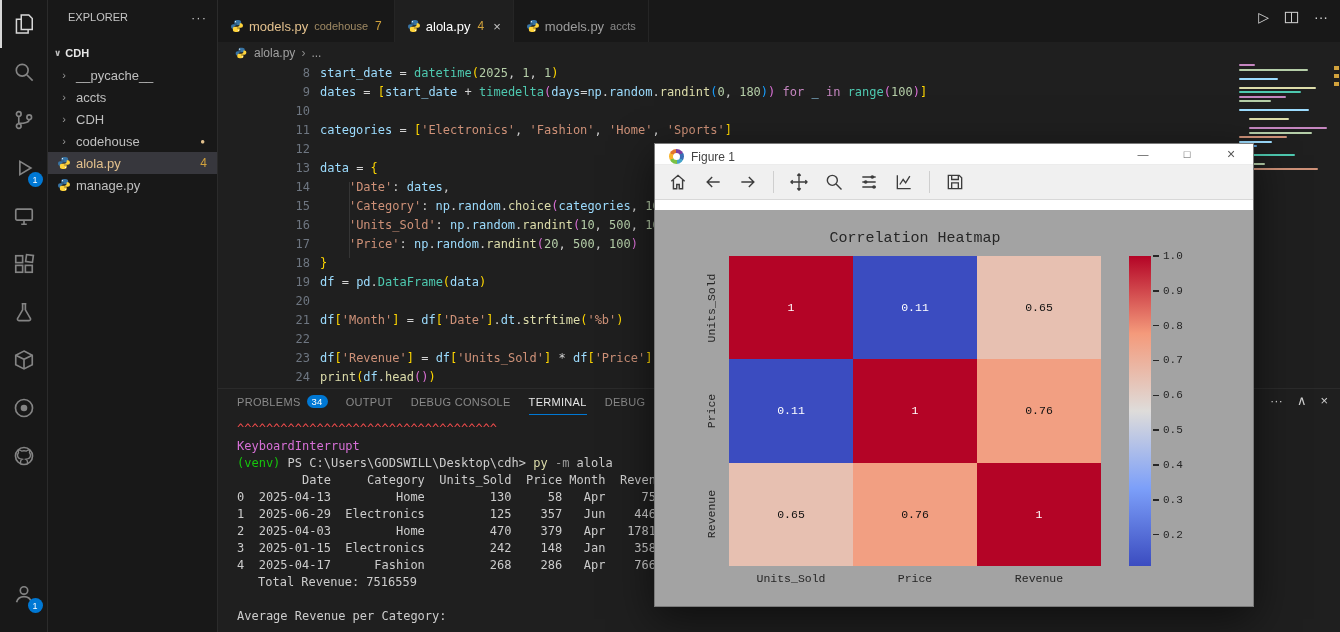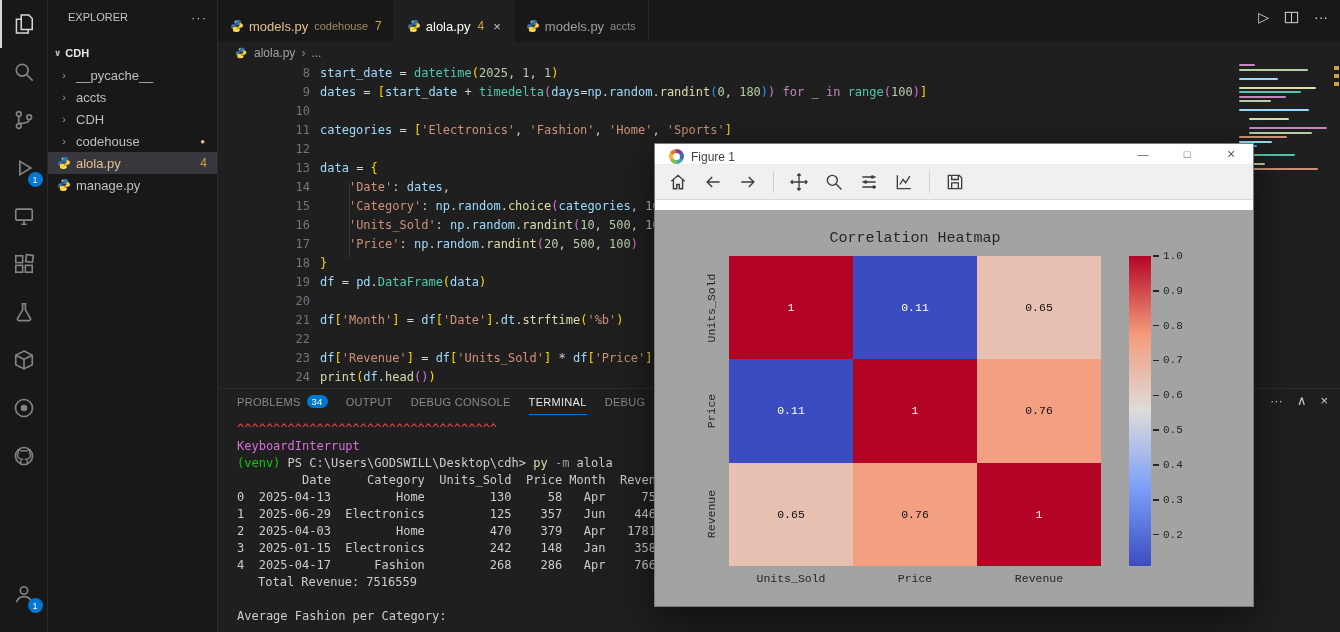--- a/index.html
+++ b/index.html
@@ -383,21 +383,21 @@
         <div class="term-line"><span style="color: rgb(214, 112, 214);">KeyboardInterrupt</span></div>
         <div class="term-line"><span style="color: rgb(22, 198, 12);">(venv)</span><span style="color: rgb(204, 204, 204);"> PS C:\Users\GODSWILL\Desktop\cdh&gt;</span><span style="color: rgb(204, 204, 204);"> </span><span style="color: rgb(220, 220, 170);">py</span><span style="color: rgb(204, 204, 204);"> </span><span style="color: rgb(154, 154, 154);">-m</span><span style="color: rgb(204, 204, 204);"> alola</span></div>
         <div class="term-line"><span style="color: rgb(204, 204, 204);">         Date     Category  Units_Sold  Price Month  Revenue</span></div>
         <div class="term-line"><span style="color: rgb(204, 204, 204);">0  2025-04-13         Home         130     58   Apr     7540</span></div>
         <div class="term-line"><span style="color: rgb(204, 204, 204);">1  2025-06-29  Electronics         125    357   Jun    44625</span></div>
         <div class="term-line"><span style="color: rgb(204, 204, 204);">2  2025-04-03         Home         470    379   Apr   178130</span></div>
         <div class="term-line"><span style="color: rgb(204, 204, 204);">3  2025-01-15  Electronics         242    148   Jan    35816</span></div>
         <div class="term-line"><span style="color: rgb(204, 204, 204);">4  2025-04-17      Fashion         268    286   Apr    76648</span></div>
         <div class="term-line"><span style="color: rgb(204, 204, 204); margin-left: 21px;">Total Revenue: 7516559</span></div>
         <div class="term-line">&nbsp;</div>
-        <div class="term-line"><span style="color: rgb(204, 204, 204);">Average Fashion per Category:</span></div>
+        <div class="term-line"><span style="color: rgb(204, 204, 204);">Average Revenue per Category:</span></div>
       </div>
   </div>
 </div>
 
 <div class="editor-actions">
   <span class="ea">▷</span>
   <span class="ea">
     <svg width="15" height="15" viewBox="0 0 16 16" fill="none" stroke="currentColor" stroke-width="1.1">
         <rect x="1.5" y="2.5" width="13" height="11"></rect>
         <path d="M8 2.5v11"></path>

